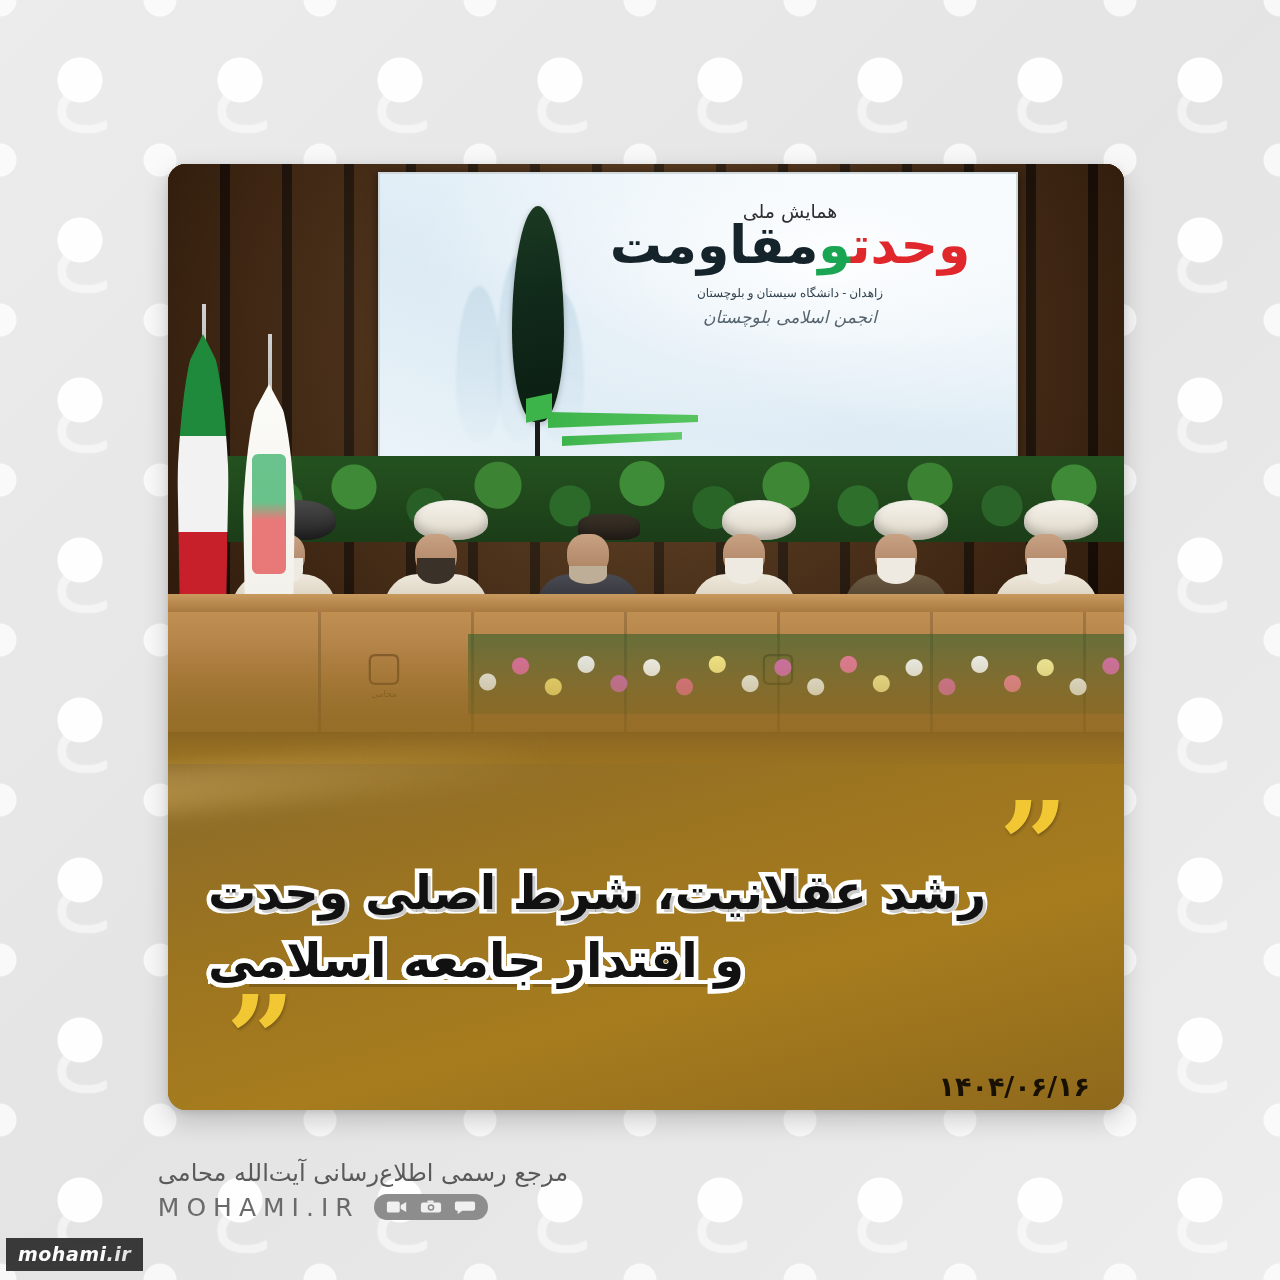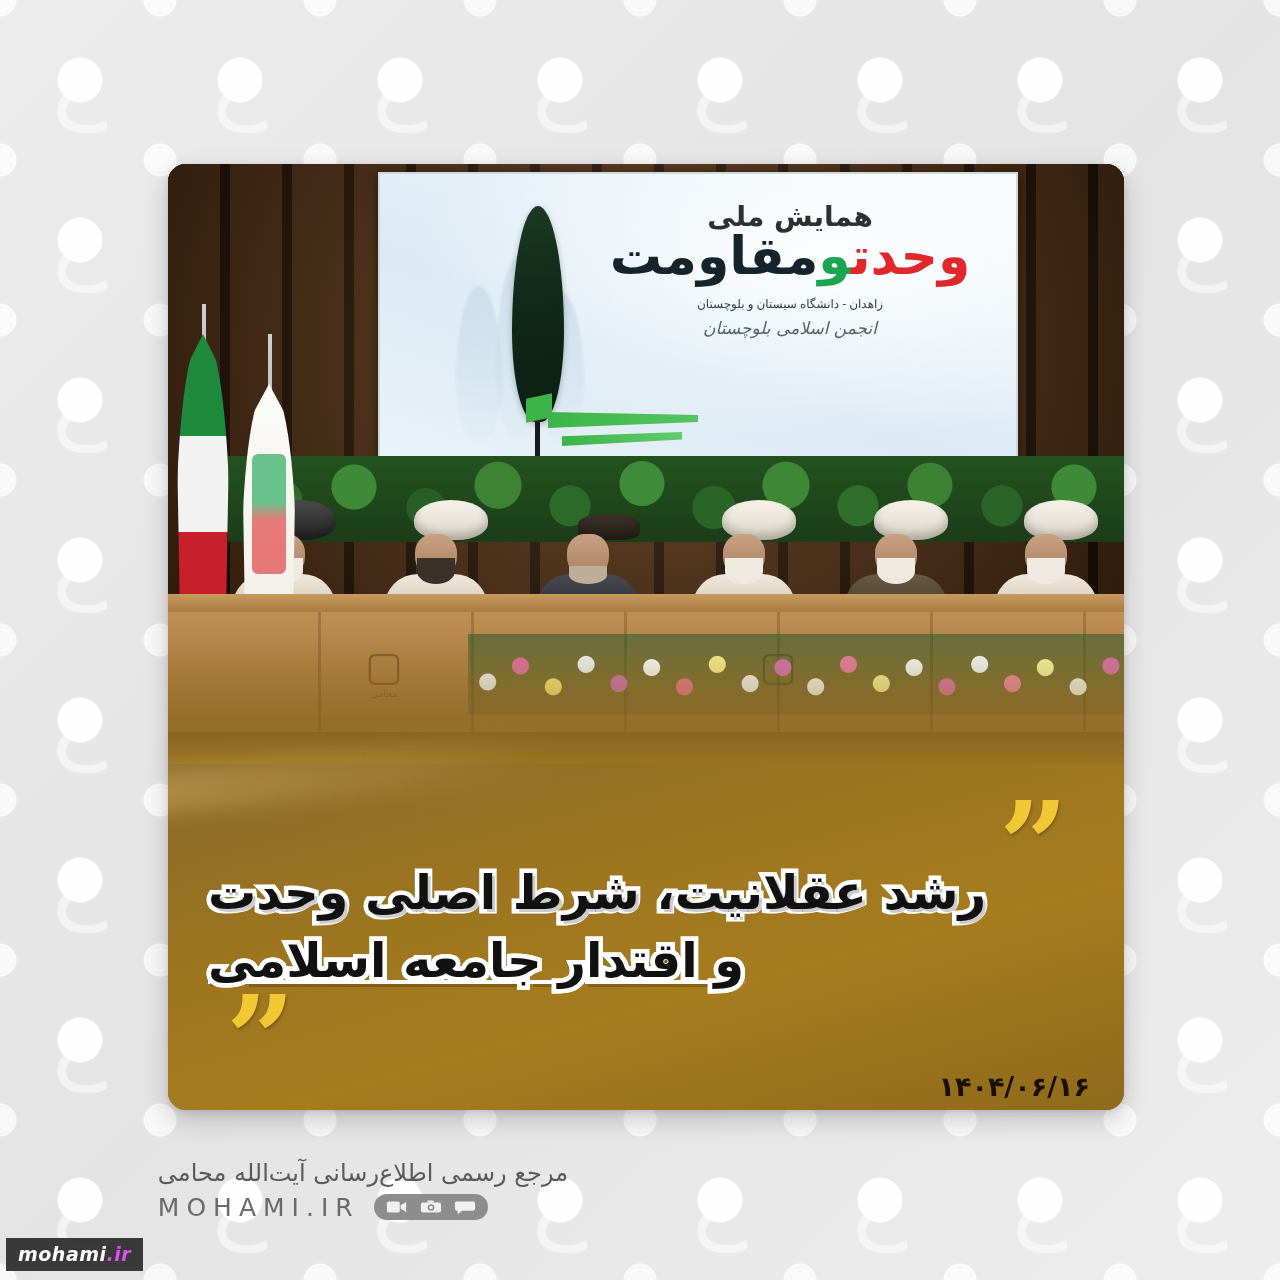--- a/index.html
+++ b/index.html
@@ -158,25 +158,25 @@
 
   
   .screen-text {
     position: absolute;
     right: 26px; top: 26px;
     width: 400px;
     text-align: center;
     direction: rtl;
   }
   .st-kicker {
-    font-size: 28px;
+    font-size: 19px;
     color: #2f2f2f;
     letter-spacing: 1px;
     margin-bottom: -4px;
-    font-weight: 700;
+    font-weight: 400;
   }
   .st-title {
     font-size: 52px;
     font-weight: 700;
     line-height: 1.05;
     white-space: nowrap;
   }
   .st-title .w-red   { color: #e0272b; }
   .st-title .w-green { color: #19a551; }
   .st-title .w-dark  { color: #15232a; }
@@ -525,21 +525,21 @@
     color: #ffffff;
     font-style: italic;
     font-weight: 700;
     font-size: 19px;
     padding: 5px 12px 6px;
     letter-spacing: .5px;
     z-index: 5;
     font-family: "DejaVu Sans", sans-serif;
     opacity: .92;
   }
-  .wm .tld { color: #d946ef; }
+  .wm .tld { color: #e5e5e5; }
 </style>
 </head>
 <body>
 
 <div class="bg-layer"></div>
 <div class="bg-mono-grid">
   <div class="bg-mono">ع</div>
   <div class="bg-mono">ع</div>
   <div class="bg-mono">ع</div>
   <div class="bg-mono">ع</div>

